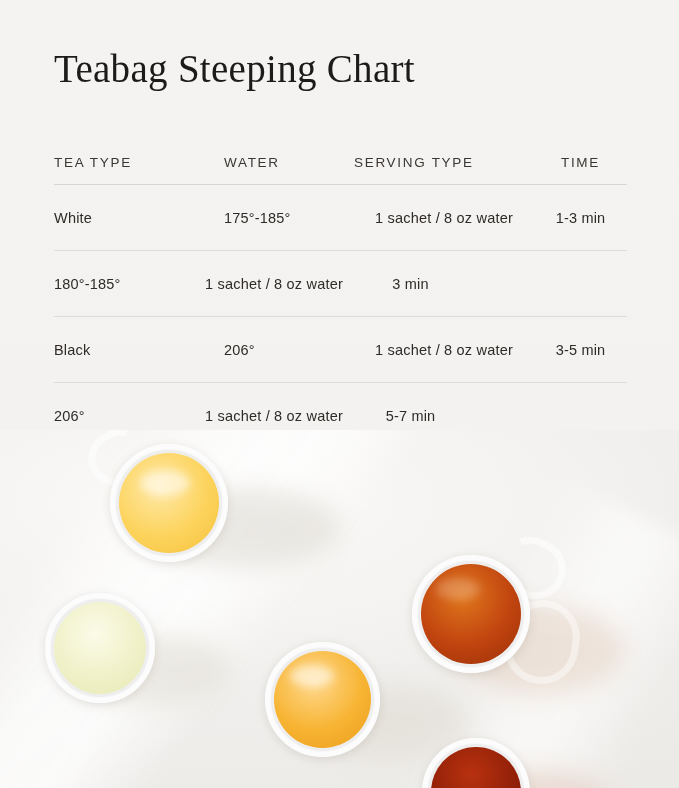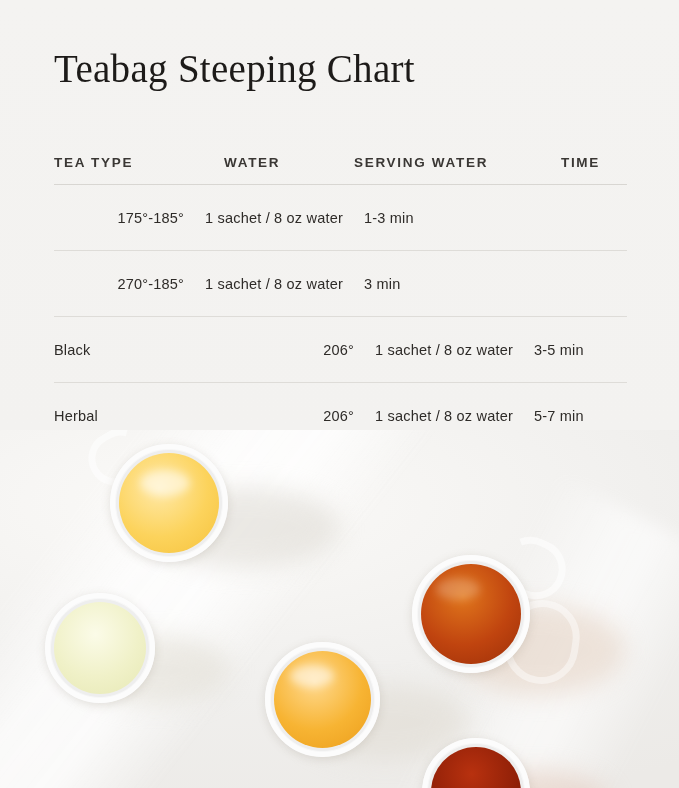--- a/index.html
+++ b/index.html
@@ -54,29 +54,29 @@
     border-bottom: 1px solid #d8d6d2;
   }
   .row.body {
     height: 65px;
   }
   .row.body.last {
     border-bottom: 1px solid #dedcd8;
   }
 
   .c-type   { width: 170px; }
-  .c-water  { width: 130px; text-align: right; }
+  .c-water  { width: 130px; text-align: left; }
   .c-size   { width: 180px; text-align: center; }
-  .c-time   { width: 93px;  text-align: left; }
+  .c-time   { width: 93px;  text-align: center; }
 
   .head .cell {
     font-size: 13.5px;
     letter-spacing: 1.7px;
     color: #3a3734;
-    font-weight: 700;
+    font-weight: 400;
   }
   .head .c-water { text-align: left; }
   .head .c-size  { text-align: left; }
   .head .c-time  { text-align: center; }
 
   .body .cell {
     font-size: 14.5px;
     letter-spacing: 0.2px;
     color: #2e2b28;
   }
@@ -221,45 +221,45 @@
 
 <div class="page">
 
   <div class="title">Teabag Steeping Chart</div>
 
   <div class="chart">
 
     <div class="row head">
       <div class="cell c-type">TEA TYPE</div>
       <div class="cell c-water">WATER</div>
-      <div class="cell c-size">SERVING WATER</div>
+      <div class="cell c-size">SERVING TYPE</div>
       <div class="cell c-time">TIME</div>
     </div>
 
     <div class="row body">
+      <div class="cell c-type">White</div>
       <div class="cell c-water">175°-185°</div>
       <div class="cell c-size">1 sachet / 8 oz water</div>
       <div class="cell c-time">1-3 min</div>
     </div>
 
     <div class="row body">
-      <div class="cell c-water">270°-185°</div>
+      <div class="cell c-water">180°-185°</div>
       <div class="cell c-size">1 sachet / 8 oz water</div>
       <div class="cell c-time">3 min</div>
     </div>
 
     <div class="row body">
       <div class="cell c-type">Black</div>
       <div class="cell c-water">206°</div>
       <div class="cell c-size">1 sachet / 8 oz water</div>
       <div class="cell c-time">3-5 min</div>
     </div>
 
     <div class="row body last">
-      <div class="cell c-type">Herbal</div>
       <div class="cell c-water">206°</div>
       <div class="cell c-size">1 sachet / 8 oz water</div>
       <div class="cell c-time">5-7 min</div>
     </div>
 
   </div>
 
   <div class="photo">
     <div class="band"></div>
     <div class="band2"></div>

